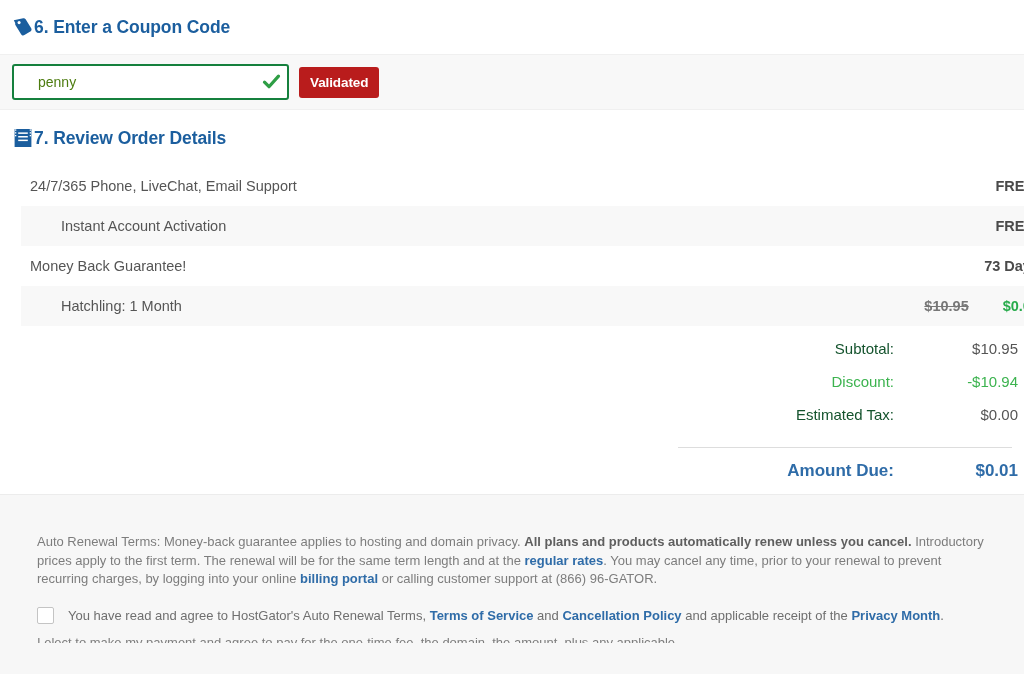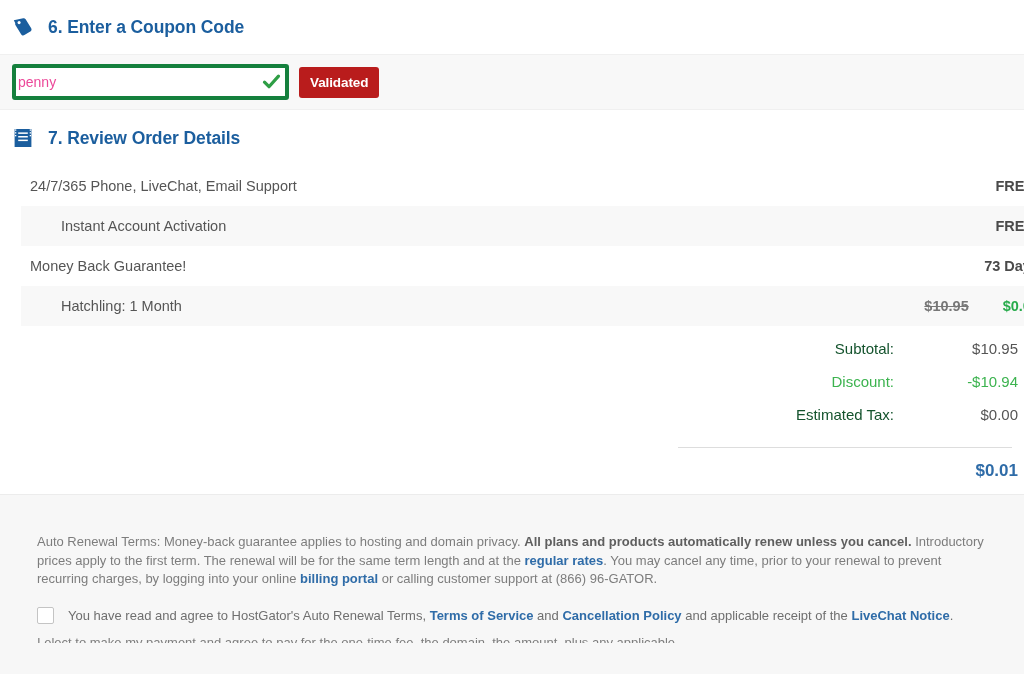--- a/index.html
+++ b/index.html
@@ -7,21 +7,20 @@
     width: 1024px; height: 688px;
     background: #ffffff;
     font-family: "Liberation Sans", sans-serif;
     overflow: hidden;
   }
 
   
   .section-header {
     display: flex;
     align-items: center;
-    gap: 14px;
     padding: 0 12px;
     background: #ffffff;
   }
   .sec6 { height: 54px; }
   .sec7 { height: 56px; }
   .section-title {
     color: #1b5e9e;
     font-size: 17.5px;
     font-weight: 700;
     letter-spacing: -0.1px;
@@ -40,27 +39,27 @@
     border-top: 1px solid #f0f0f0;
     border-bottom: 1px solid #f0f0f0;
   }
   .coupon-input-wrap {
     position: relative;
     width: 277px;
     height: 36px;
   }
   .coupon-input {
     width: 100%; height: 100%;
-    border: 4px solid #15803d;
+    border: 2px solid #15803d;
     border-radius: 3px;
     background: #ffffff;
-    padding: 0 34px 0 2px;
+    padding: 0 34px 0 24px;
     font-family: "Liberation Sans", sans-serif;
     font-size: 14px;
-    color: #ec4899;
+    color: #4d7c0f;
     outline: none;
   }
   .coupon-input::placeholder { color: #9a9a9a; }
   .check-mark {
     position: absolute;
     right: 8px; top: 50%;
     transform: translateY(-50%);
     width: 19px; height: 19px;
     pointer-events: none;
   }
@@ -271,30 +270,31 @@
     <div class="total-line discount">
       <span class="total-label">Discount:</span>
       <span class="total-amount">-$10.94</span>
     </div>
     <div class="total-line">
       <span class="total-label">Estimated Tax:</span>
       <span class="total-amount">$0.00</span>
     </div>
     <div class="totals-divider"></div>
     <div class="total-line due">
+      <span class="total-label">Amount Due:</span>
       <span class="total-amount">$0.01</span>
     </div>
   </div>
 
 <div class="footer">
   <p class="terms">
     <span>Auto Renewal Terms: Money-back guarantee applies to hosting and domain privacy. </span><b>All plans and products automatically renew unless you cancel.</b><span> Introductory prices apply to the first term. The renewal will be for the same term length and at the </span><a href="#">regular rates</a><span>. You may cancel any time, prior to your renewal to prevent recurring charges, by logging into your online </span><a href="#">billing portal</a><span> or calling customer support at (866) 96-GATOR.</span>
   </p>
 
   <div class="agree-row">
     <input type="checkbox" class="agree-check" style="">
     <div class="agree">
-      <span>You have read and agree to HostGator's Auto Renewal Terms, </span><a href="#">Terms of Service</a><span> and </span><a href="#">Cancellation Policy</a><span> and applicable receipt of the </span><a href="#">LiveChat Notice</a><span>.</span>
+      <span>You have read and agree to HostGator's Auto Renewal Terms, </span><a href="#">Terms of Service</a><span> and </span><a href="#">Cancellation Policy</a><span> and applicable receipt of the </span><a href="#">Privacy Month</a><span>.</span>
     </div>
   </div>
 
   <div class="clipped-line">I elect to make my payment and agree to pay for the one-time fee, the domain, the amount, plus any applicable</div>
 </div>
 
 </body></html>

